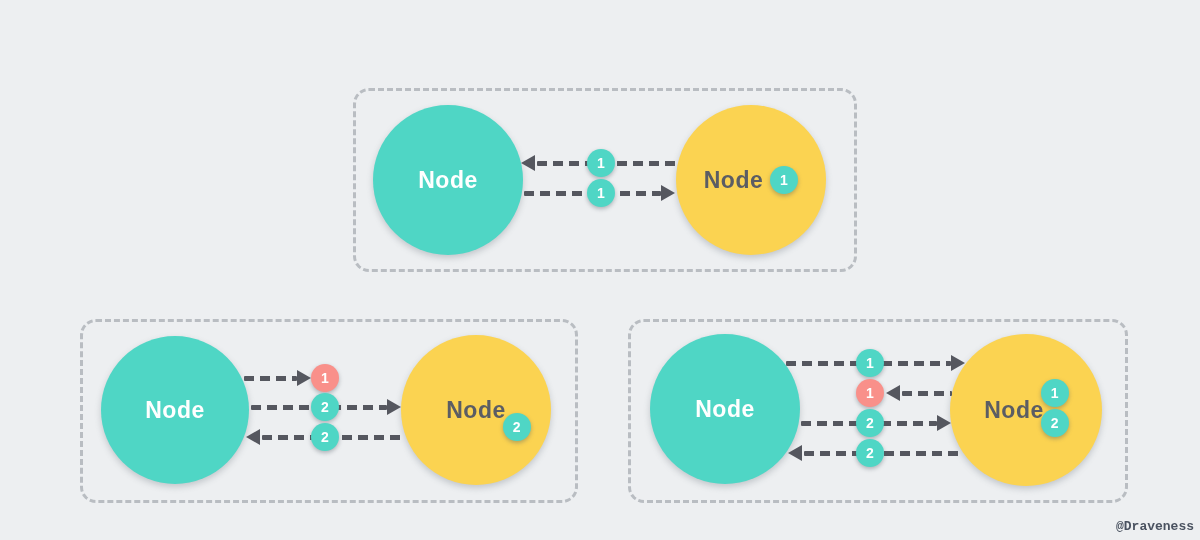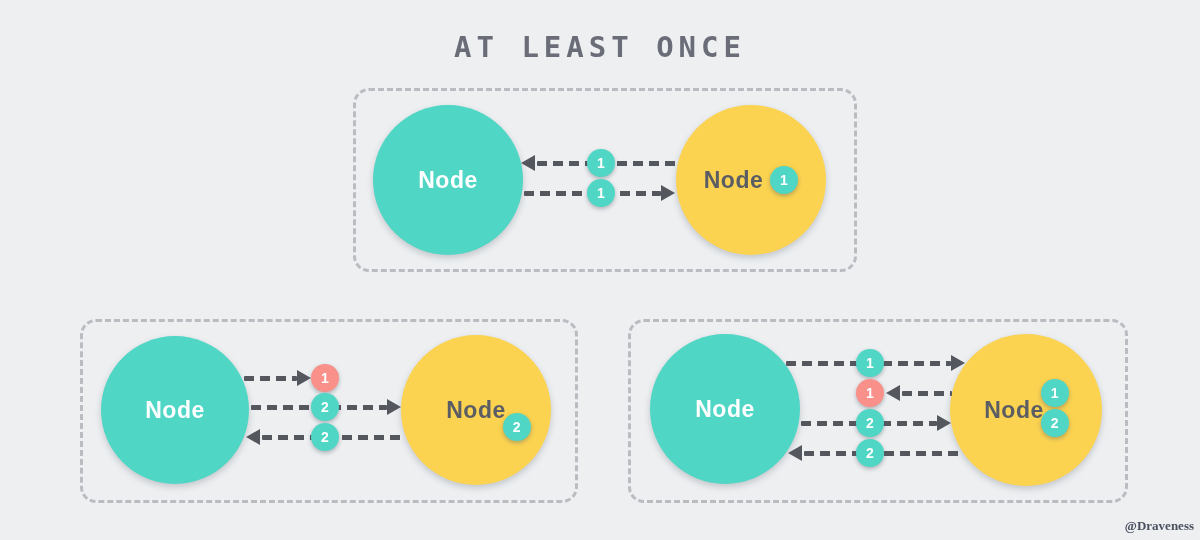--- a/index.html
+++ b/index.html
@@ -33,31 +33,30 @@
     position:absolute;width:28px;height:28px;border-radius:50%;
     display:flex;align-items:center;justify-content:center;
     font-size:14px;font-weight:700;color:#ffffff;
     box-shadow:0 2px 4px rgba(80,90,100,.40);z-index:2;
   }
   .badge-teal{background:#4fd6c5;}
   .badge-pink{background:#f9908a;}
   .inline-badge{position:static;margin-left:7px;flex:0 0 auto;}
   .watermark{
     position:absolute;right:6px;bottom:6px;
-    font-family:Liberation Serif, serif;font-size:13px;font-weight:700;
+    font-family:Liberation Mono, monospace;font-size:13px;font-weight:700;
     color:#4a5260;
     text-align:right;
   }
 </style>
 </head>
 <body>
 
 <div class="canvas">
 
-  <div class="title">AT LEAST ONCE</div>
 
   <div class="panel" style="left:353px;top:88px;width:498px;height:178px"></div>
 
   <div class="node node-teal" style="left:373px;top:105px;width:150px;height:150px">
     <span>Node</span>
   </div>
 
   <div class="node node-yellow" style="left:676px;top:105px;width:150px;height:150px">
     <span>Node</span>
     <span class="badge badge-teal inline-badge">1</span>

